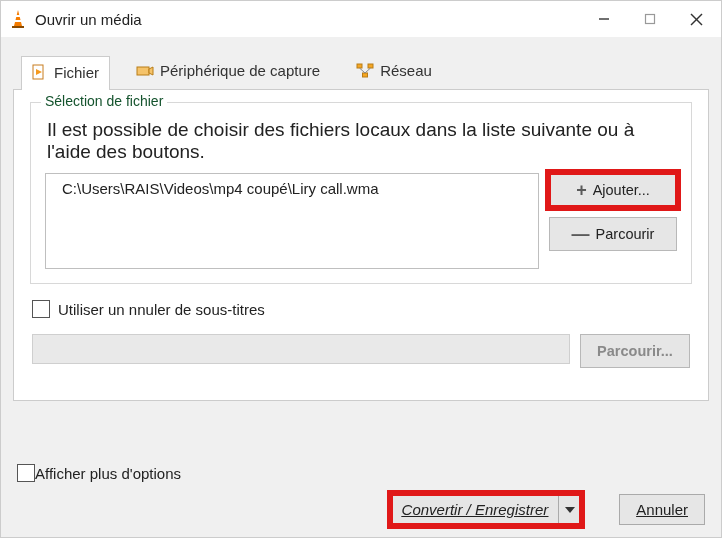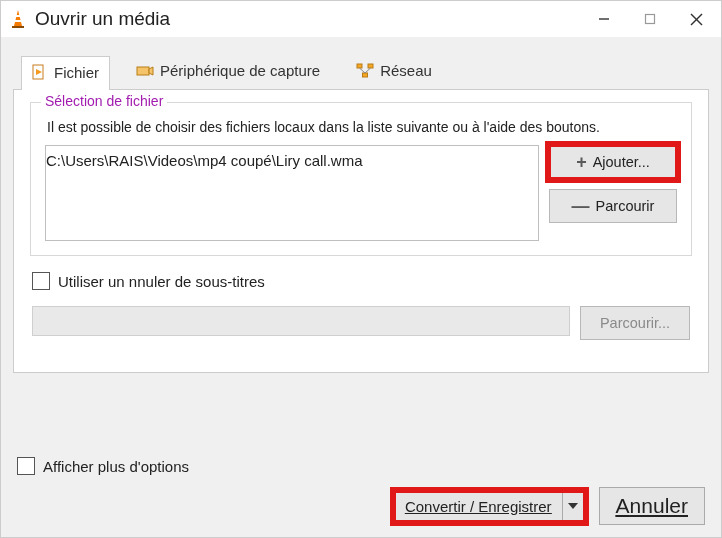--- a/index.html
+++ b/index.html
@@ -1,47 +1,47 @@
 <!DOCTYPE html>
 <html><head>
 <meta charset="utf-8">
 <style>
   * { box-sizing: border-box; font-family: "Segoe UI", Tahoma, sans-serif; }
   body { margin: 0; background: #fff; width: 722px; height: 538px; overflow: hidden; }
   .window { width: 722px; height: 538px; border: 1px solid #ccc; display: flex; flex-direction: column; }
   .titlebar { display: flex; align-items: center; height: 36px; padding: 0 2px 0 8px; }
-  .titlebar .title { margin-left: 8px; font-size: 19px; color: #222; flex: 1; }
+  .titlebar .title { margin-left: 8px; font-size: 15px; color: #222; flex: 1; }
   .winbtn { width: 46px; height: 32px; display: flex; align-items: center; justify-content: center; color: #333; }
   .winbtn svg { display: block; }
   .content { flex: 1; background: #f0f0f0; padding: 10px 12px 12px 12px; display: flex; flex-direction: column; justify-content: center; }
   .tabs { display: flex; gap: 18px; padding: 8px 8px 0 8px; }
   .tab { display: flex; align-items: center; gap: 6px; font-size: 15px; color: #333; padding: 6px 10px 9px 8px; }
   .tab.active { background: #fff; border: 1px solid #ccc; border-bottom: none; border-radius: 0; position: relative; top: 1px; }
   .tabpanel { background: #fff; border: 1px solid #ccc; padding: 12px 16px 16px 16px; flex: 0 0 auto; }
   .fieldset { border: 1px solid #d8d8d8; margin: 0; padding: 10px 14px 14px 14px; position: relative; }
-  .flegend { position: absolute; top: -10px; left: 10px; background: #fff; padding: 0 4px; font-size: 14px; color: #a21caf; }
-  .hint { font-size: 14px; color: #222; margin: 6px 0 10px 2px; }
+  .flegend { position: absolute; top: -10px; left: 10px; background: #fff; padding: 0 4px; font-size: 14px; color: #14532d; }
+  .hint { font-size: 19px; color: #222; margin: 6px 0 10px 2px; }
   .row { display: flex; align-items: flex-start; gap: 10px; }
-  .filelist { flex: 1; height: 96px; border: 1px solid #bfbfbf; background: #fff; padding: 6px 0; font-size: 15px; color: #222; }
+  .filelist { flex: 1; height: 96px; border: 1px solid #bfbfbf; background: #fff; padding: 6px 16px; font-size: 15px; color: #222; }
   .sidebtns { display: flex; flex-direction: column; gap: 10px; width: 128px; }
   .btn { display: flex; align-items: center; justify-content: center; gap: 6px; height: 34px; background: #e6e6e6; border: 1px solid #b8b8b8; font-size: 14.5px; color: #222; padding: 0 8px; }
   .btn.disabled { color: #8a8a8a; }
   .btn .plus, .btn .minus { font-weight: bold; color: #5a5a5a; font-size: 18px; line-height: 1; }
   .highlight-red { outline: 6px solid #e01818; outline-offset: -2px; }
   .chkrow { display: flex; align-items: center; gap: 8px; margin: 16px 0 10px 2px; font-size: 15px; color: #222; }
   .chk { width: 18px; height: 18px; border: 1px solid #555; background: #fff; }
-  .browse-row { display: flex; gap: 10px; margin: 16px 2px; }
+  .browse-row { display: flex; gap: 10px; margin: 16px 2px; font-weight: bold; }
   .browse-input { flex: 1; height: 30px; background: #e9e9e9; border: 1px solid #cfcfcf; }
   .footer { margin-top: auto; padding-top: 8px; }
-  .footer-row1 { display: flex; align-items: center; gap: 8px; font-size: 15px; color: #222; padding-left: 4px; }
+  .footer-row1 { display: flex; align-items: center; font-size: 15px; color: #222; padding-left: 4px; }
   .footer-row2 { display: flex; justify-content: flex-end; align-items: center; gap: 14px; padding: 6px 4px 0 0; margin-top: 6px; }
   .splitbtn { display: flex; }
-  .splitbtn .main { background: #e6e6e6; border: 1px solid #aaa; padding: 6px 10px; font-size: 15px; color: #222; text-decoration: underline; }
+  .splitbtn .main { background: #e6e6e6; border: 1px solid #aaa; padding: 6px 10px; font-size: 15px; color: #222; text-decoration: underline; font-style: italic; }
   .splitbtn .arrow { background: #e6e6e6; border: 1px solid #aaa; border-left: none; width: 22px; display: flex; align-items: center; justify-content: center; }
-  .cancelbtn { background: #e6e6e6; border: 1px solid #aaa; padding: 6px 16px; font-size: 21px; color: #222; }
+  .cancelbtn { background: #e6e6e6; border: 1px solid #aaa; padding: 6px 16px; font-size: 15px; color: #222; margin-left: 24px; }
   .cancelbtn span { text-decoration: underline; }
   .icon-cone svg { display: block; }
   .tab-icon { width: 18px; height: 18px; display: inline-flex; align-items: center; justify-content: center; }
 </style>
 </head>
 <body>
 
 <div class="window">
   <div class="titlebar">
     <span class="icon-cone">

